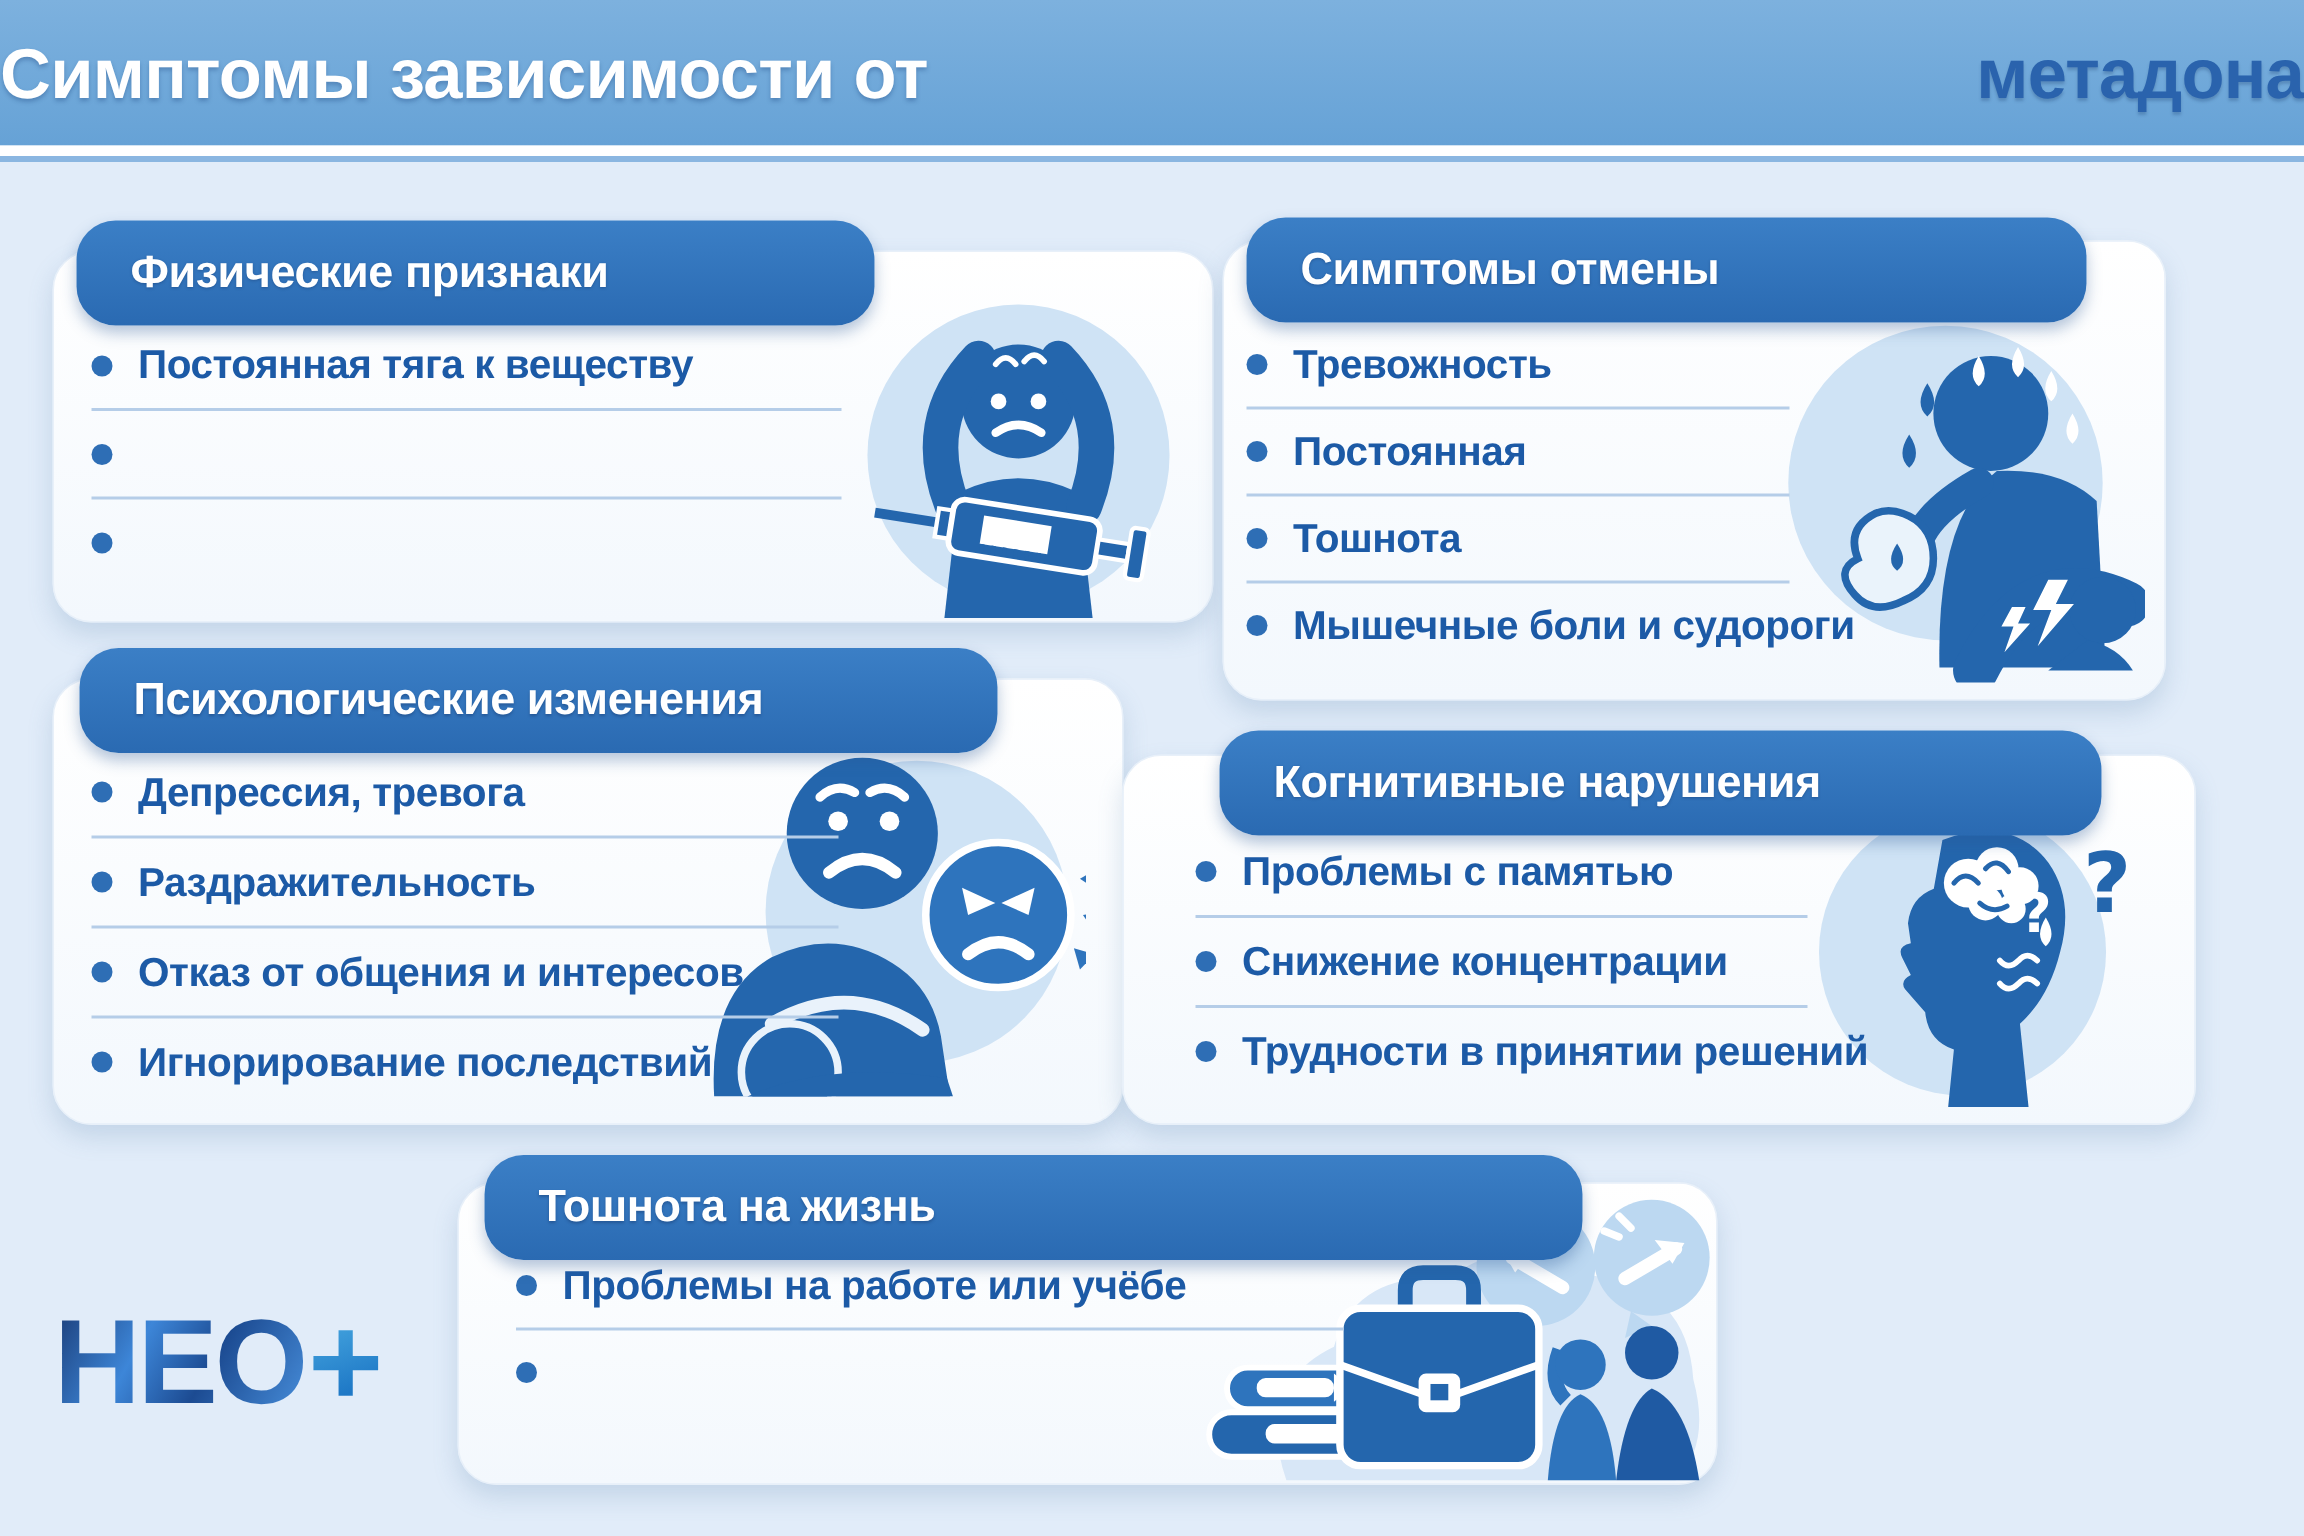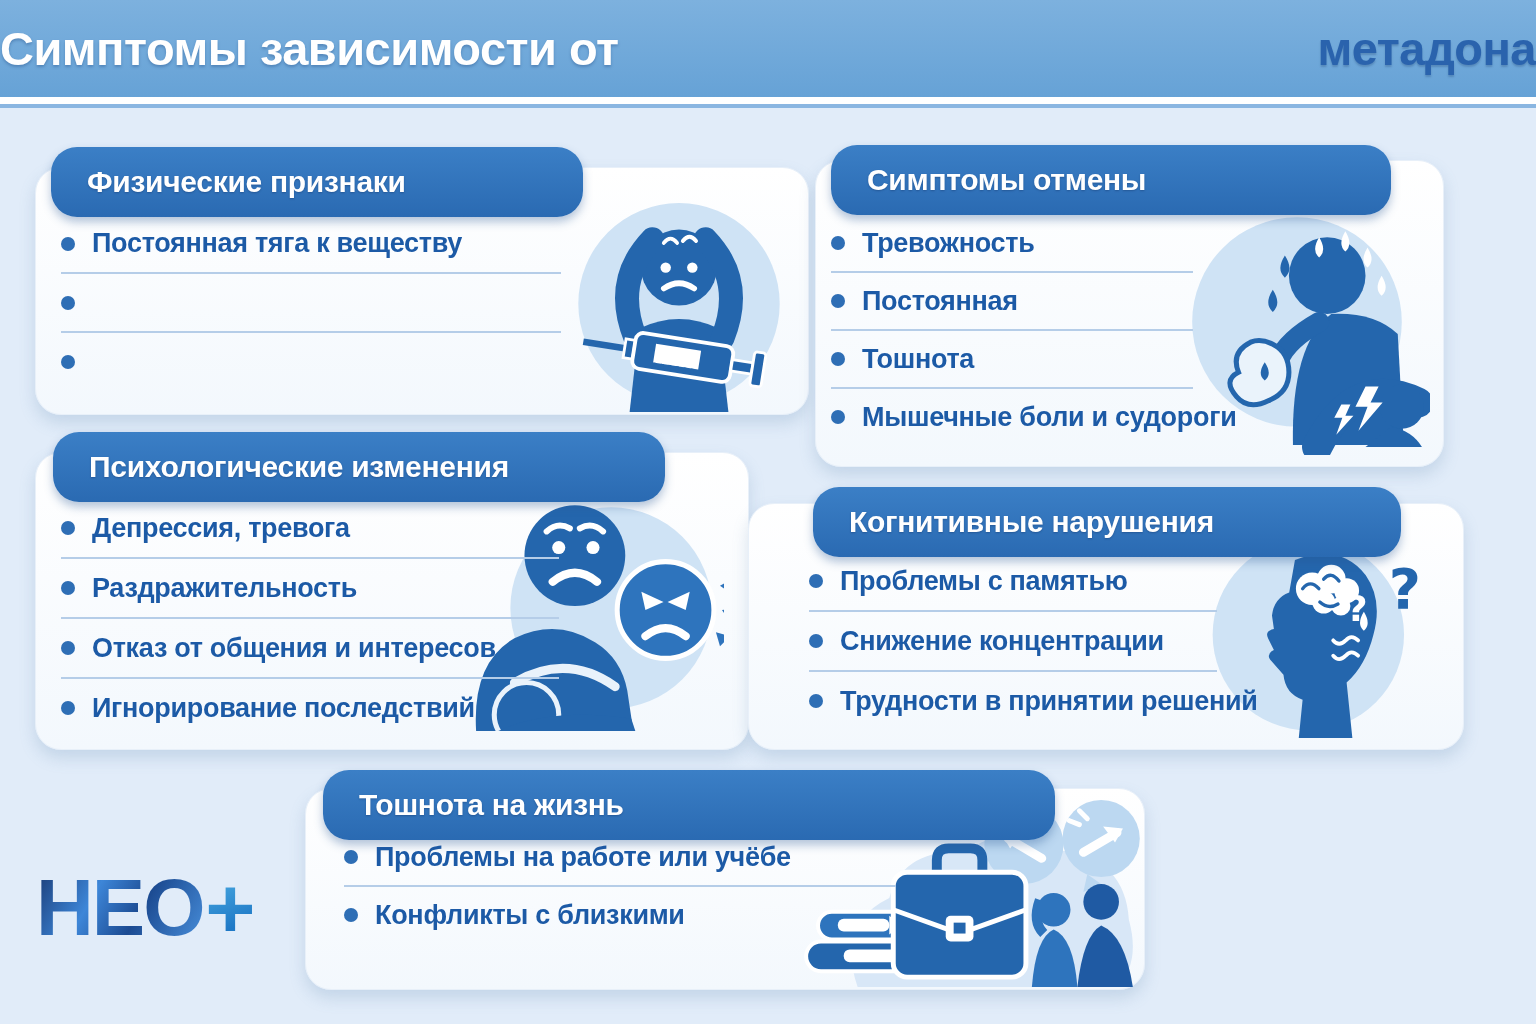--- a/index.html
+++ b/index.html
@@ -79,21 +79,21 @@
   .c2 .art{left:352px;top:32px;}
 
   .c3{left:35px;top:452px;width:712px;height:296px;}
   .c3 .pill{left:17px;top:-21px;width:612px;}
   .c3 .blist{left:25px;top:46px;width:498px;text-align:right;}
   .c3 .blist li{height:58px;}
   .c3 .art{left:426px;top:36px;}
 
   .c4{left:748px;top:503px;width:714px;height:245px;}
   .c4 .pill{left:64px;top:-17px;width:588px;}
-  .c4 .blist{left:60px;top:48px;width:408px;}
+  .c4 .blist{left:48px;top:48px;width:408px;}
   .c4 .blist li{height:58px;}
   .c4 .art{left:452px;top:12px;}
 
   .c5{left:305px;top:788px;width:838px;height:200px;}
   .c5 .pill{left:17px;top:-19px;width:732px;}
   .c5 .blist{left:38px;top:40px;width:552px;}
   .c5 .blist li{height:56px;}
   .c5 .art{left:492px;top:0px;}
 
   
@@ -301,21 +301,20 @@
     <div class="pill">
       <span>Тошнота на жизнь</span>
     </div>
     <ul class="blist">
       <li>
           <span class="bullet-dot"></span>
           <span class="btext">Проблемы на работе или учёбе</span>
         </li>
       <li>
           <span class="bullet-dot"></span>
-          <span class="btext">Конфликты с близкими</span>
         </li>
     </ul>
     <svg class="art" width="342" height="198" viewBox="0 0 345 200" preserveAspectRatio="xMidYMax meet">
       <path d="M60,200 Q38,136 92,110 Q106,60 168,64 Q216,30 266,62 Q330,70 334,132 Q346,176 322,200 Z" fill="#d8e7f7"></path>
       <g>
         <circle cx="228" cy="56" r="40" fill="#bcd8f1"></circle>
         <path d="M208,92 l-6,20 l20,-10 z" fill="#bcd8f1"></path>
         <circle cx="306" cy="50" r="39" fill="#bcd8f1"></circle>
         <path d="M292,86 l-4,18 l18,-8 z" fill="#bcd8f1"></path>
         <path d="M246,70 L212,50" stroke="#fff" stroke-width="9" stroke-linecap="round"></path>

